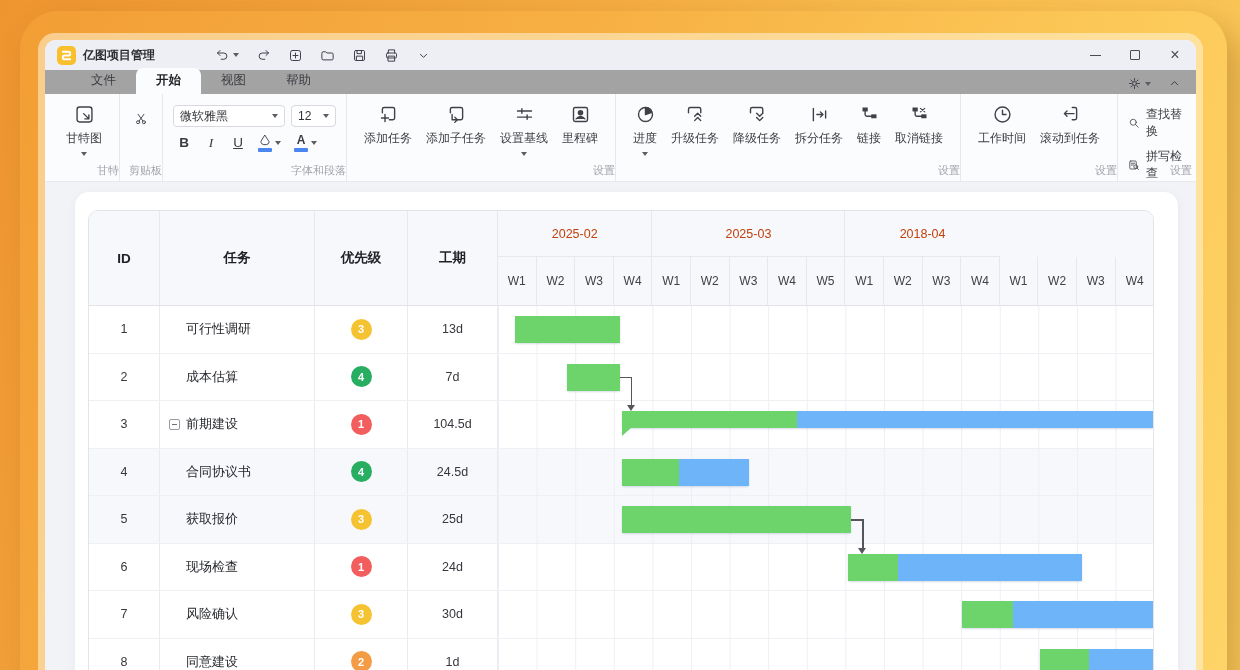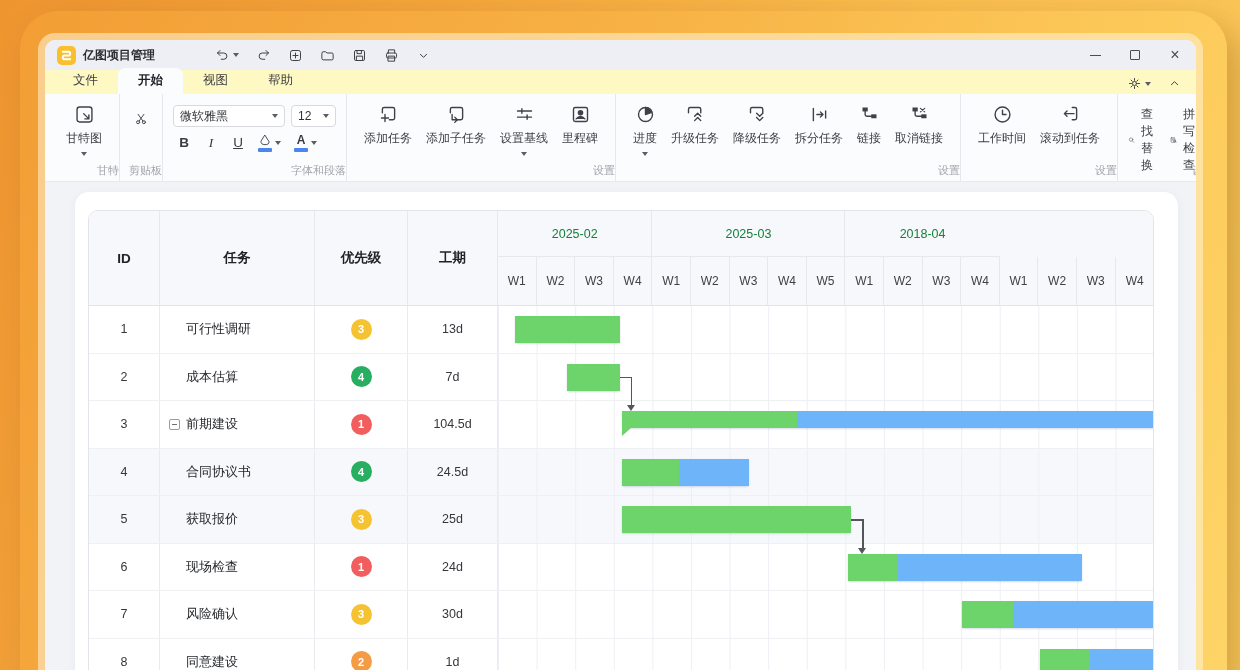--- a/index.html
+++ b/index.html
@@ -28,33 +28,33 @@
   .apptitle { font-size: 12px; font-weight: bold; color: #2c2d31; margin-left: 7px; }
   .qa { display: flex; align-items: center; gap: 17px; margin-left: 60px; }
   .qa .qbtn { display: flex; align-items: center; gap: 3px; cursor: default; }
   .icon-s { width: 15px; height: 15px; display: block; }
   .caret { width: 0; height: 0; border-left: 3.5px solid transparent; border-right: 3.5px solid transparent; border-top: 4px solid #5c5d63; display: inline-block; }
   .wcontrols { margin-left: auto; display: flex; align-items: center; gap: 26px; }
   .wc { color: #4b4c52; font-size: 13px; line-height: 1; display: flex; align-items: center; justify-content: center; width: 14px; height: 14px; }
   .wc-min { width: 11px; border-top: 1.4px solid #4b4c52; height: 0; }
   .wc-max { width: 10px; height: 10px; border: 1.4px solid #4b4c52; border-radius: 1px; }
   
-  .tabsrow { height: 24px; background: #fef9c3; display: flex; align-items: flex-end; padding: 0 14px 0 8px; flex: none; }
+  .tabsrow { height: 24px; background: #a3a3a3; display: flex; align-items: flex-end; padding: 0 14px 0 26px; flex: none; }
   .tab { font-size: 12.5px; color: #3c3d42; padding: 4px 20px 5px; border-radius: 7px 7px 0 0; cursor: default; }
   .tab.active { background: #fbfcfe; font-weight: bold; color: #1f2026; }
   .tabsrow-right { margin-left: auto; display: flex; align-items: center; gap: 16px; padding-bottom: 3px; }
   
   .ribbon { height: 88px; background: #fbfcfe; border-bottom: 1px solid #e7e9ee; display: flex; align-items: stretch; padding: 0 4px; flex: none; }
   .rgroup { position: relative; display: flex; align-items: flex-start; padding: 8px 10px 16px; border-right: 1px solid #e7e8ed; }
   .rgroup:last-child { border-right: none; }
   .glabel { position: absolute; bottom: 3px; left: 0; right: 0; text-align: right; font-size: 11px; color: #a3a4ab; }
   .rbtn { display: flex; flex-direction: column; align-items: center; gap: 5px; padding: 2px 7px; font-size: 12px; color: #3c3d42; border-radius: 4px; cursor: default; }
   .rbtn .icon-b { width: 21px; height: 21px; }
   .rbtn .blabel { white-space: nowrap; }
-  .smallrows { display: flex; flex-direction: row; gap: 8px; padding-top: 4px; }
+  .smallrows { display: flex; flex-direction: column; gap: 8px; padding-top: 4px; }
   .inlinebtn { display: flex; align-items: center; gap: 6px; font-size: 12px; color: #3c3d42; }
   .inlinebtn .icon-b { width: 16px; height: 16px; }
   
   .clipgrid { display: flex; flex-direction: column; gap: 7px; padding: 3px 4px; }
   .cliptop { display: flex; gap: 14px; }
   
   .fontgrp { display: flex; flex-direction: column; gap: 7px; padding-top: 3px; }
   .fontrow1 { display: flex; gap: 6px; border-radius: 11px; }
   .select { background: #fff; border: 1px solid #d7d9df; border-radius: 4px; height: 22px; display: flex; align-items: center; font-size: 12px; color: #2f3035; padding: 0 6px; justify-content: space-between; }
   .sel-font { width: 112px; }
@@ -70,21 +70,21 @@
   
   .content { flex: 1; background: #f2f3f7; position: relative; }
   .card { position: absolute; left: 30px; top: 10px; width: 1103px; height: 640px; background: #fff; border-radius: 14px; box-shadow: 0 2px 10px rgba(40,45,70,.05); }
   .gtable { position: absolute; left: 13px; top: 18px; width: 1066px; border: 1px solid #e2e4e9; border-radius: 10px 10px 0 0; overflow: hidden; background: #fff; }
   
   .ghead { display: flex; height: 95px; background: #f7f8fb; }
   .hcell { border-right: 1px solid #e6e8ec; border-bottom: 1px solid #e2e4e9; display: flex; align-items: center; justify-content: center; font-size: 13.5px; font-weight: bold; color: #202227; flex: none; }
   .w-id { width: 71px; } .w-task { width: 155px; } .w-prio { width: 93px; } .w-dur { width: 90px; }
   .tl-head { flex: 1; display: flex; flex-direction: column; }
   .tl-months { height: 46px; display: flex; }
-  .mcell { border-right: 1px solid #e6e8ec; border-bottom: 1px solid #e6e8ec; display: flex; align-items: center; justify-content: center; font-size: 12.5px; color: #15803d; flex: none; }
+  .mcell { border-right: 1px solid #e6e8ec; border-bottom: 1px solid #e6e8ec; display: flex; align-items: center; justify-content: center; font-size: 12.5px; color: #c2410c; flex: none; }
   .mcell:last-child { border-right: none; }
   .tl-weeks { height: 49px; display: flex; }
   .wcell { width: 38.6px; border-right: 1px solid #e6e8ec; border-bottom: 1px solid #e2e4e9; display: flex; align-items: center; justify-content: center; font-size: 12px; color: #3f4147; flex: none; }
   .wcell:last-child { border-right: none; }
   
   .gbody { display: flex; }
   .left-rows { width: 409px; flex: none; }
   .trow { display: flex; height: 47.5px; border-bottom: 1px solid #eef0f3; background: #fff; }
   .trow.hl { background: #f6f8fc; }
   .cell { border-right: 1px solid #e9ebef; display: flex; align-items: center; justify-content: center; font-size: 12.5px; color: #35373c; flex: none; }

